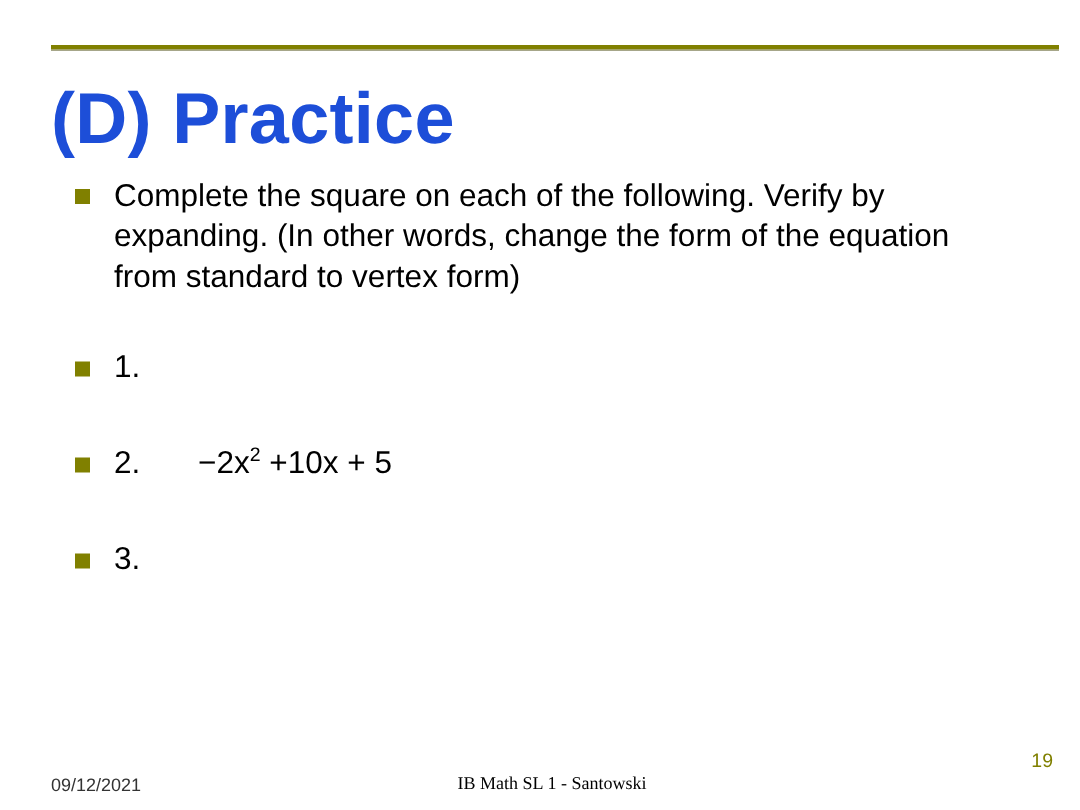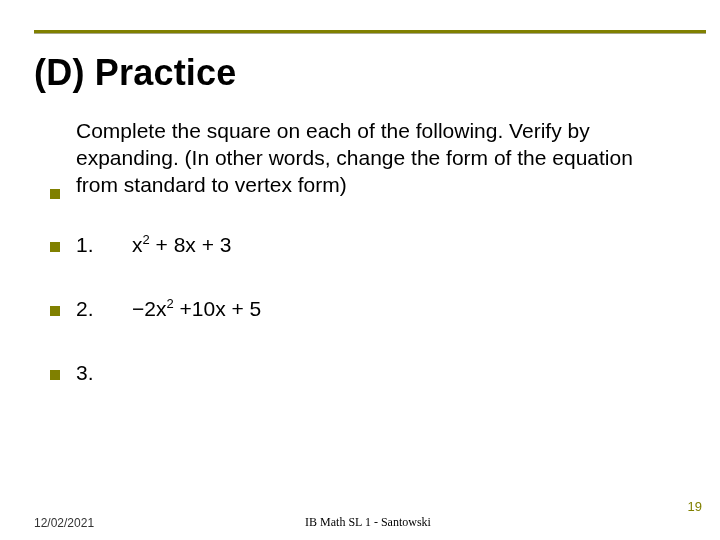--- a/index.html
+++ b/index.html
@@ -19,31 +19,31 @@
   .rule-top-shadow {
     position: absolute;
     left: 34px; right: 14px; top: 33px;
     height: 1px;
     background: #6a6a3a;
     opacity: 0.6;
   }
   .title {
     position: absolute;
     left: 34px; top: 52px;
-    font-size: 36px;
-    color: #000000;
+    font-size: 48px;
+    color: #1d4ed8;
     letter-spacing: 0.2px;
   }
   .content {
     position: absolute;
     left: 50px; right: 40px; top: 118px;
   }
   .bullet-row {
     display: flex;
-    align-items: flex-end;
+    align-items: flex-start;
     margin-bottom: 34px;
   }
   .bullet {
     width: 10px; height: 10px;
     background: #808000;
     margin-top: 8px;
     margin-right: 16px;
     flex: 0 0 auto;
   }
   .intro-text {
@@ -103,33 +103,32 @@
 <div class="content">
 
   <div class="bullet-row">
     <div class="bullet"></div>
     <div class="intro-text">Complete the square on each of the following. Verify by expanding. (In other words, change the form of the equation from standard to vertex form)</div>
   </div>
 
   <div class="bullet-row item-row">
     <div class="bullet"></div>
     <div class="item-num">1.</div>
-    <div class="item-expr">x<sup>2</sup> + 8x + 3</div>
   </div>
 
   <div class="bullet-row item-row">
     <div class="bullet"></div>
     <div class="item-num">2.</div>
     <div class="item-expr">−2x<sup>2</sup> +10x + 5</div>
   </div>
 
   <div class="bullet-row item-row" style="margin-bottom:0;">
     <div class="bullet"></div>
     <div class="item-num">3.</div>
   </div>
 
 </div>
 
 <div class="footer">
-  <div class="footer-date">12/02/2021</div>
+  <div class="footer-date">09/12/2021</div>
   <div class="footer-center">IB Math SL 1 - Santowski</div>
   <div class="footer-pagenum">19</div>
 </div>
 
 </body></html>

